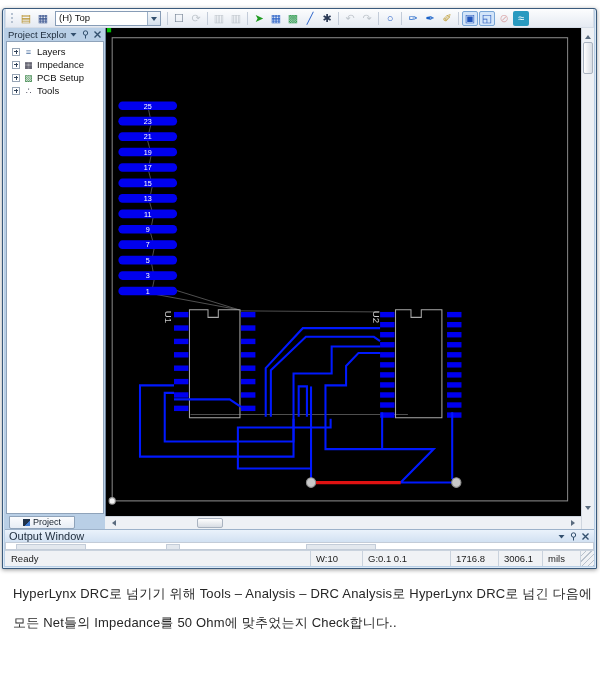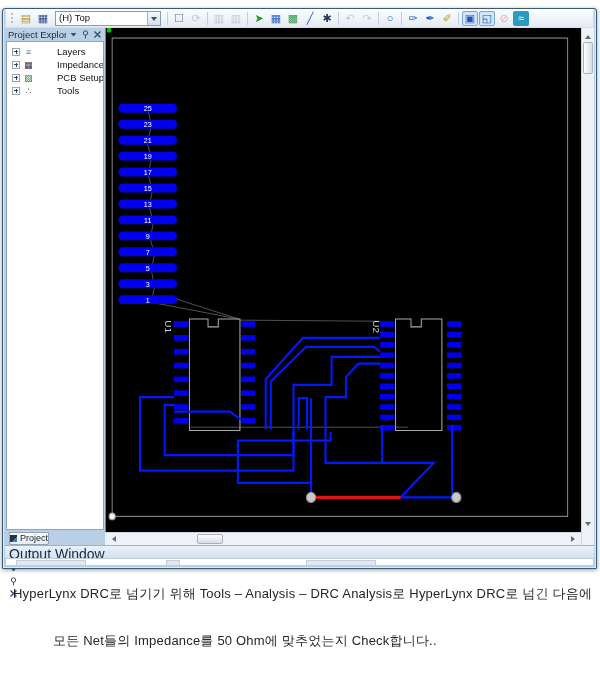--- a/index.html
+++ b/index.html
@@ -52,24 +52,24 @@
   .panel { width:100px; display:flex; flex-direction:column; flex:0 0 auto; }
   .panel-hd { height:13px; display:flex; align-items:center; gap:3px; padding:0 3px; font-size:9.5px; color:#1c2a3a; }
   .panel-hd .hd-title { flex:1; white-space:nowrap; overflow:hidden; }
   .mini-ico { width:9px; height:9px; flex:0 0 auto; }
   .panel-body { flex:1; background:#fff; border:1px solid #8fa3ba; margin:0 1px; padding-top:3px; overflow:hidden; }
   .tree-row { display:flex; align-items:center; gap:3px; height:13px; font-size:9.5px; color:#101010; padding-left:5px; }
   .expander { width:8px; height:8px; border:1px solid #97a5b5; background:#fff; position:relative; flex:0 0 auto; }
   .expander::before { content:""; position:absolute; left:1px; top:2.5px; width:4px; height:1px; background:#33445a; }
   .expander::after  { content:""; position:absolute; left:2.5px; top:1px; width:1px; height:4px; background:#33445a; }
   .tree-ico { width:11px; text-align:center; font-size:9px; flex:0 0 auto; }
-  .tree-label { white-space:nowrap;margin-left:20px; }
+  .tree-label { white-space:nowrap; }
   .panel-tabs { height:15px; display:flex; align-items:center; padding:1px 0 0 4px; }
   .panel-tab { height:13px; background:linear-gradient(#fbfcfe,#e7edf5); border:1px solid #8fa3ba; border-radius:0 0 2px 2px;
-               font-size:9px; color:#15202c; display:flex; align-items:center; gap:3px; padding:0 0; }
+               font-size:9px; color:#15202c; display:flex; align-items:center; gap:3px; padding:0 13px; }
   .tab-ico { width:7px; height:7px; background:linear-gradient(135deg,#20324a 0 60%, #3f7ad1 60%); flex:0 0 auto; }
 
   
   .center { flex:1; display:flex; flex-direction:column; min-width:0; }
   .canvas { flex:1; background:#000; position:relative; border-left:1px solid #6d8199; }
   .canvas svg { position:absolute; inset:0; width:100%; height:100%; }
   .hscroll { height:13px; background:#eef1f5; border-top:1px solid #cfd6df; position:relative; }
   .hs-btn { position:absolute; top:1px; bottom:1px; width:12px; display:flex; align-items:center; justify-content:center; }
   .hs-btn.left { left:1px; } .hs-btn.right { right:1px; }
   .tri-left  { width:0; height:0; border:3.5px solid transparent; border-right:4.5px solid #5a6b7e; }
@@ -81,21 +81,21 @@
   .vscroll { width:13px; flex:0 0 auto; background:#eef1f5; border-left:1px solid #cfd6df; position:relative; }
   .vs-btn { position:absolute; left:1px; right:1px; height:12px; display:flex; align-items:center; justify-content:center; }
   .vs-btn.up { top:1px; } .vs-btn.down { bottom:14px; }
   .tri-up   { width:0; height:0; border:3.5px solid transparent; border-bottom:4.5px solid #5a6b7e; }
   .tri-dn   { width:0; height:0; border:3.5px solid transparent; border-top:4.5px solid #5a6b7e; }
   .vs-thumb { position:absolute; left:1px; right:1px; top:14px; height:32px;
               background:linear-gradient(90deg,#fefefe,#d8dde4); border:1px solid #a9b3c0; border-radius:2px; }
 
   
   .output-hd { height:13px; background:linear-gradient(#eaf2fb,#d2e1f2); border-top:1px solid #9db2ca;
-               display:flex; gap:3px; padding:0 4px; font-size:14px; color:#1c2a3a;flex-direction:column; }
+               display:flex; align-items:center; gap:3px; padding:0 4px; font-size:11px; color:#1c2a3a; }
   .output-hd .hd-title { flex:1; }
   .output-sliver { height:8px; background:#fff; border:1px solid #c3ccd8; overflow:hidden; position:relative; }
   .frag { position:absolute; top:1px; height:9px; background:#e3e8ee; border:1px solid #c3ccd8; }
   .frag.f1 { left:10px;  width:70px; }
   .frag.f2 { left:160px; width:14px; }
   .frag.f3 { left:300px; width:70px; }
 
   
   .statusbar { height:16px; background:#f0f2f5; border-top:1px solid #c9d2dd; display:flex; align-items:stretch;
                font-size:9.5px; color:#1c1c1c; }
@@ -103,21 +103,21 @@
   .sb-cell { border-left:1px solid #c9d2dd; display:flex; align-items:center; padding:0 5px; white-space:nowrap; }
   .sb-cell.c-width { width:52px; } .sb-cell.c-grid { width:88px; } .sb-cell.c-x { width:48px; }
   .sb-cell.c-y { width:44px; } .sb-cell.c-units { width:38px; }
   .sb-grip { width:14px; border-left:1px solid #c9d2dd;
              background:repeating-linear-gradient(135deg,transparent 0 3px,#b9c2cd 3px 4px); }
 
   
   .caption { position:absolute; left:13px; top:585px; width:578px; font-size:13px; color:#262626; letter-spacing:.2px; }
   .caption .cap-line { position:absolute; left:0; white-space:nowrap; }
   .caption .l1 { top:0; }
-  .caption .l2 { top:47px;margin-left:40px; }
+  .caption .l2 { top:29px; }
 </style>
 </head>
 <body>
 
 <div class="page">
   <div class="app">
 
 
 
     <div class="toolbar">
@@ -308,19 +308,28 @@
       <svg class="mini-ico" viewBox="0 0 9 9">
           <path d="M1.5 1.5 L7.5 7.5 M7.5 1.5 L1.5 7.5" stroke="#33506e" stroke-width="1.4"></path>
         </svg>
     </div>
     <div class="output-sliver">
       <span class="frag f1"></span>
       <span class="frag f2"></span>
       <span class="frag f3"></span>
     </div>
 
+    <div class="statusbar">
+      <div class="sb-ready">Ready</div>
+      <div class="sb-cell c-width">W:10</div>
+      <div class="sb-cell c-grid">G:0.1 0.1</div>
+      <div class="sb-cell c-x">1716.8</div>
+      <div class="sb-cell c-y">3006.1</div>
+      <div class="sb-cell c-units">mils</div>
+      <div class="sb-grip"></div>
+    </div>
   </div>
 
   <div class="caption">
     <div class="cap-line l1">HyperLynx DRC로 넘기기 위해 Tools – Analysis – DRC Analysis로 HyperLynx DRC로 넘긴 다음에</div>
     <div class="cap-line l2">모든 Net들의 Impedance를 50 Ohm에 맞추었는지 Check합니다..</div>
   </div>
 </div>
 
 </body></html>

